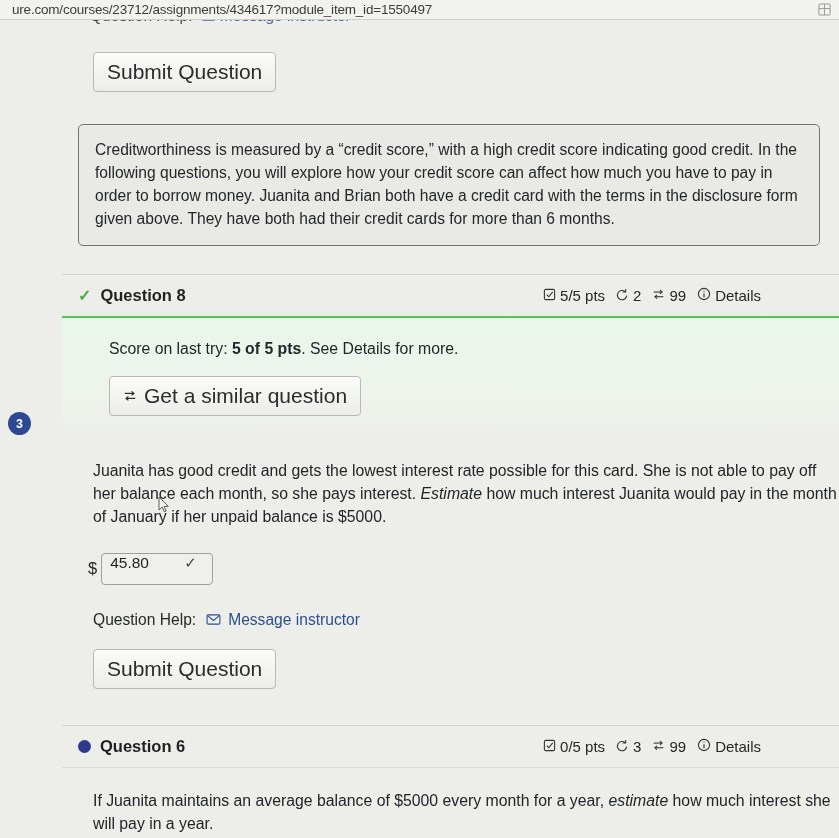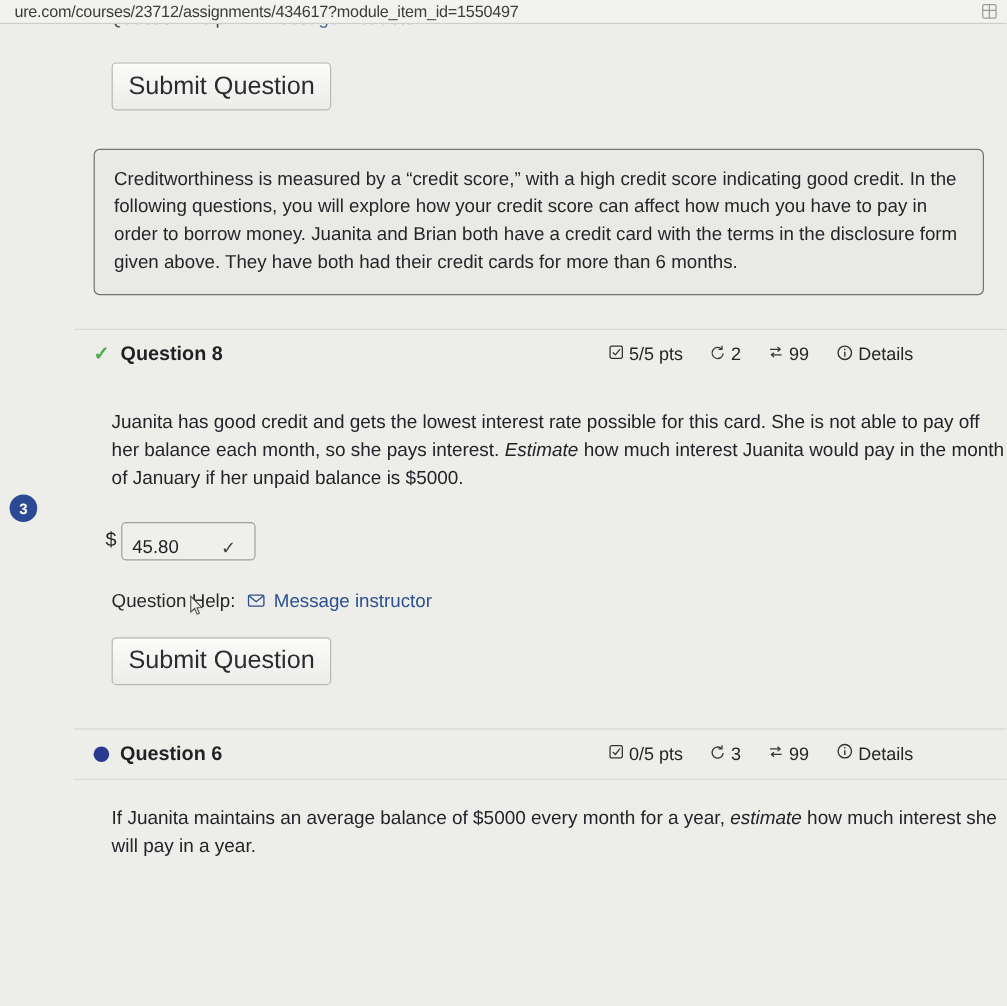--- a/index.html
+++ b/index.html
@@ -127,22 +127,22 @@
   .q-header .left {
     display: flex;
     align-items: center;
     gap: 9px;
     font-size: 16.5px;
     font-weight: bold;
     color: #1f2124;
   }
   .q-header .right {
     display: flex;
-    align-items: center;
-    gap: 23px;
+    align-items: flex-start;
+    gap: 11px;
     font-size: 15px;
     color: #262626;
     white-space: nowrap;
   }
   .q-header .right .item {
     display: inline-flex;
     align-items: center;
     gap: 4px;
   }
   .check-green {
@@ -197,21 +197,21 @@
     margin-right: 2px;
   }
   .answer-box {
     position: relative;
     width: 112px;
     height: 32px;
     border: 1px solid #9fa09b;
     border-radius: 4px;
     background: #eff0ec;
     display: flex;
-    align-items: flex-end;
+    align-items: flex-start;
     padding: 0 8px;
     box-sizing: border-box;
   }
   .answer-box input {
     border: none;
     outline: none;
     background: transparent;
     font-size: 15.5px;
     font-family: "Liberation Sans", sans-serif;
     color: #1f2024;
@@ -361,20 +361,37 @@
             <circle cx="7" cy="7" r="5.6"></circle>
             <line x1="7" y1="6.2" x2="7" y2="10.2"></line>
             <circle cx="7" cy="4.1" r="0.7" fill="#333" stroke="none"></circle>
           </svg>
         </span>
         <span>Details</span>
       </span>
     </div>
   </div>
 
+  <div class="score-panel">
+    <div class="score-line">
+      <span>Score on last try:</span>
+      <b>5 of 5 pts</b><span>. See Details for more.</span>
+    </div>
+    <button class="btn">
+      <span>
+        <svg viewBox="0 0 14 14" width="14" height="14" fill="none" stroke="#2c2c2c" stroke-width="1.25">
+          <path d="M1.8 4.4 H10.5"></path>
+            <path d="M8.6 2.4 L10.9 4.4 L8.6 6.4"></path>
+          <path d="M12.2 9.4 H3.5"></path>
+            <path d="M5.4 7.4 L3.1 9.4 L5.4 11.4"></path>
+        </svg>
+      </span>
+      <span>Get a similar question</span>
+    </button>
+  </div>
 
   <div class="q-body">
     <span>Juanita has good credit and gets the lowest interest rate possible for this card. She is not able to pay off her balance each month, so she pays interest. </span><em>Estimate</em><span> how much interest Juanita would pay in the month of January if her unpaid balance is $5000.</span>
   </div>
 
   <div class="answer-row">
     <span class="dollar">$</span>
     <div class="answer-box">
       <input type="text" value="45.80" style="">
       <span class="answer-check">✓</span>

